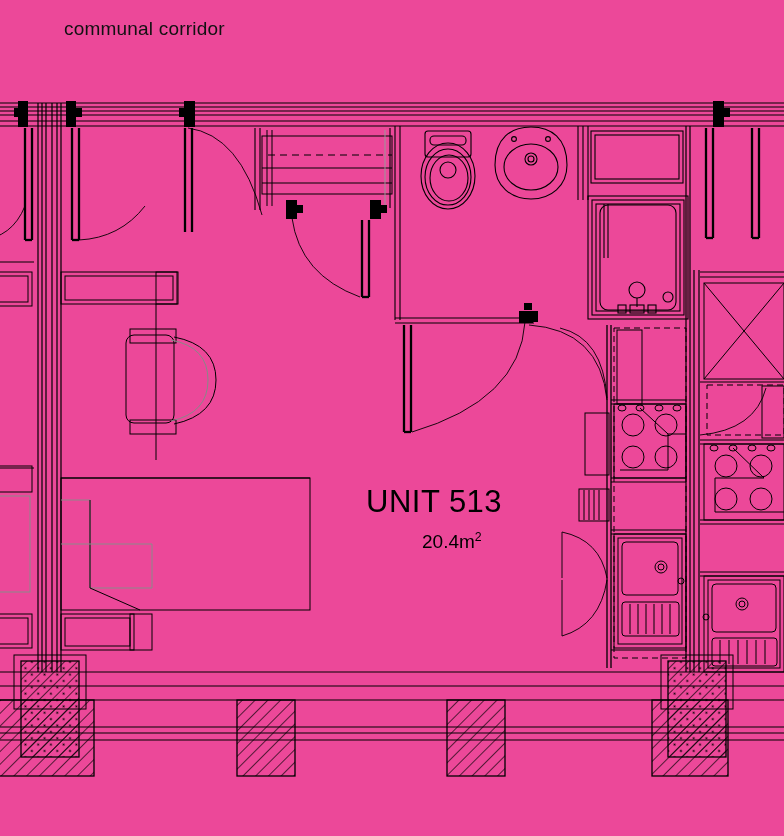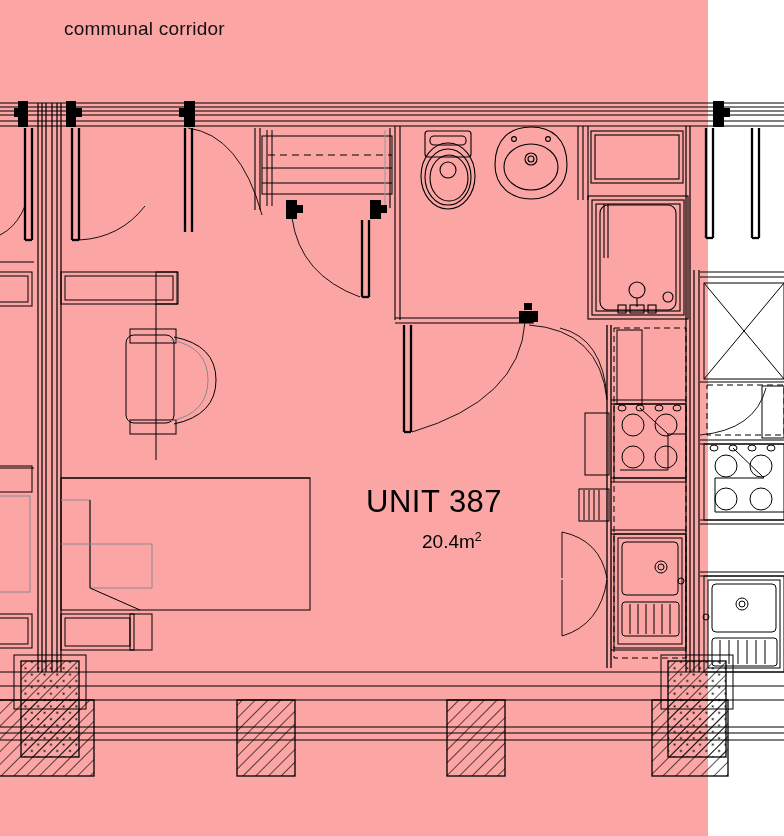--- a/index.html
+++ b/index.html
@@ -2,21 +2,21 @@
 <html><head>
 <meta charset="utf-8">
 <title>Unit Floor Plan</title>
 <style>
   html,body{margin:0;padding:0;background:#ffffff;}
   body{
     width:784px;height:836px;
     font-family:"Liberation Sans","DejaVu Sans",sans-serif;
     color:#000;overflow:hidden;position:relative;
   }
-  #plan-root{position:relative;width:708px;height:836px;background:#fca5a5;}
+  #plan-root{position:relative;width:784px;height:836px;background:#ec4899;}
   svg#plan-svg{position:absolute;left:0;top:0;width:784px;height:836px;display:block;}
 
   .corridor-label{
     position:absolute;left:64px;top:18px;
     font-size:19px;letter-spacing:0.2px;color:#111;
     white-space:nowrap;
   }
   .unit-label{
     position:absolute;left:366px;top:484px;
     font-size:31px;letter-spacing:0.5px;color:#000;
@@ -382,17 +382,17 @@
       <g stroke-width="1" fill="none">
         <rect x="14" y="655" width="72" height="54"></rect>
         <rect x="661" y="655" width="72" height="54"></rect>
       </g>
 
     </g>
   </svg>
 
   <div class="corridor-label">communal corridor</div>
 
-  <div class="unit-label">UNIT 387</div>
+  <div class="unit-label">UNIT 513</div>
 
   <div class="unit-area"><span>20.4m</span><sup>2</sup></div>
 
 </div>
 
 </body></html>

